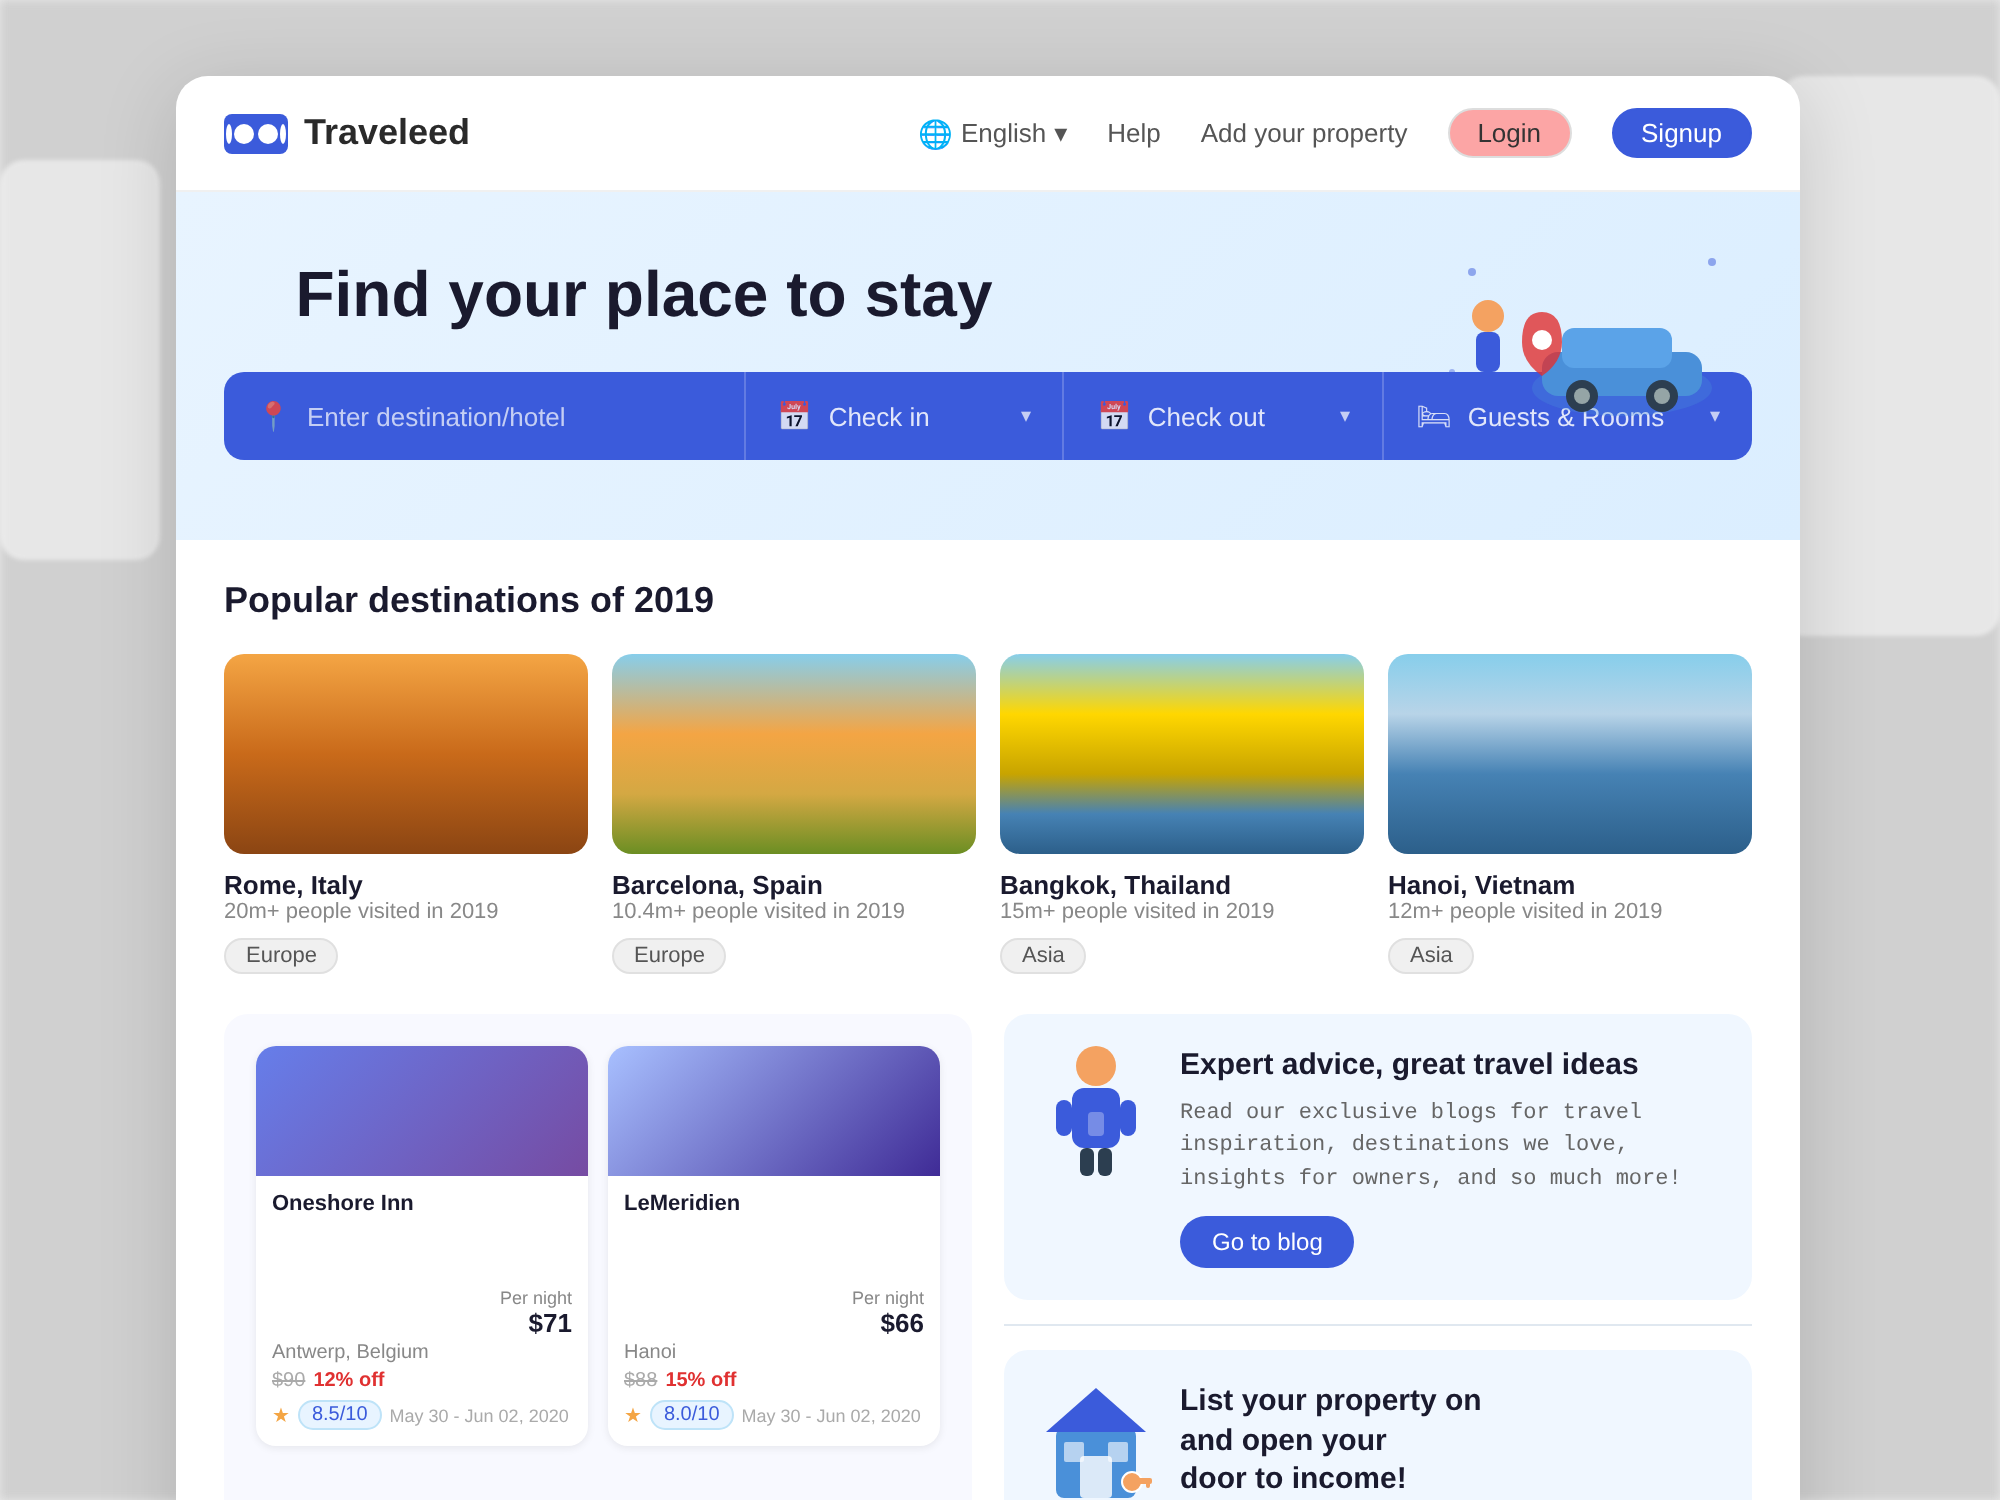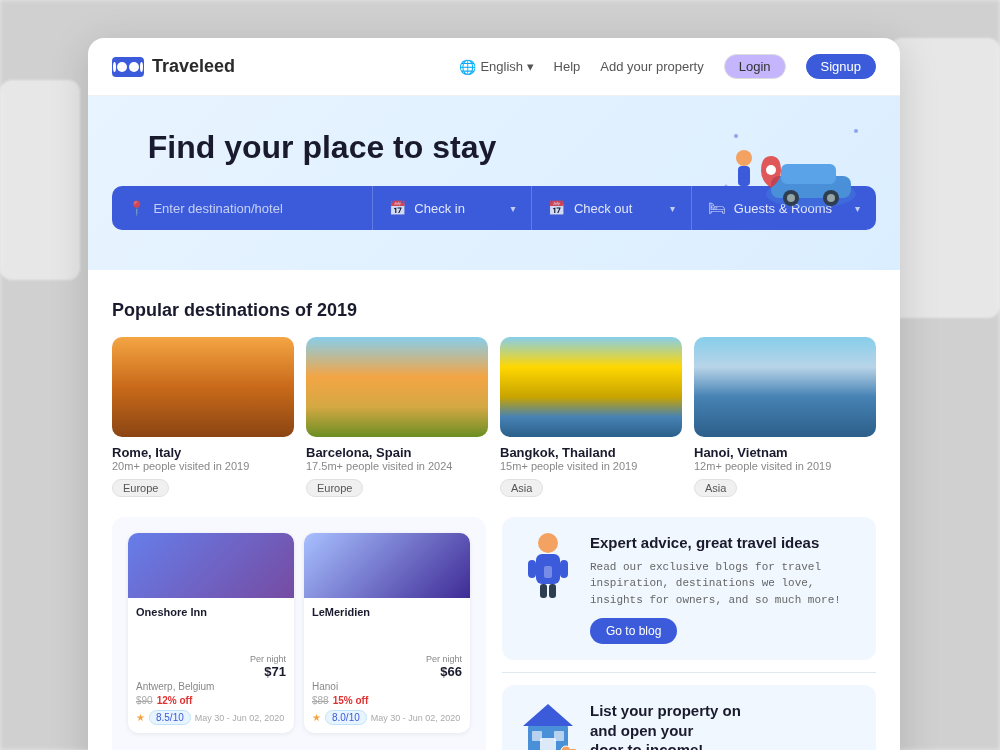--- a/index.html
+++ b/index.html
@@ -92,21 +92,21 @@
       cursor: pointer;
       color: #555;
     }
     .nav-btn {
       border: 1px solid #ddd;
       border-radius: 20px;
       padding: 4px 14px;
       cursor: pointer;
       font-size: 13px;
       color: #333;
-      background: #c4b5fd;
+      background: #fca5a5;
     }
     .nav-btn.signup {
       background: #3b5bdb;
       color: white;
       border-color: #3b5bdb;
     }
 
     
     .hero {
       background: linear-gradient(135deg, #e8f4ff 0%, #dbeeff 100%);
@@ -213,21 +213,20 @@
     
     .content {
       padding: 20px 24px 0;
     }
 
     .section-title {
       font-size: 18px;
       font-weight: 600;
       color: #1a1a2e;
       margin-bottom: 16px;
-      margin-top: 10px;
     }
 
     
     .destinations-grid {
       display: grid;
       grid-template-columns: repeat(4, 1fr);
       gap: 12px;
       margin-bottom: 20px;
     }
     .dest-card {
@@ -534,21 +533,21 @@
     <div class="destinations-grid" id="dest-grid">
         <div class="dest-card">
       <div class="dest-img-placeholder rome-img"></div>
       <div class="dest-name">Rome, Italy</div>
       <div class="dest-visitors">20m+ people visited in 2019</div>
       <span class="dest-tag">Europe</span>
     </div>
         <div class="dest-card">
       <div class="dest-img-placeholder barcelona-img"></div>
       <div class="dest-name">Barcelona, Spain</div>
-      <div class="dest-visitors">17.5m+ people visited in 2024</div>
+      <div class="dest-visitors">10.4m+ people visited in 2019</div>
       <span class="dest-tag">Europe</span>
     </div>
         <div class="dest-card">
       <div class="dest-img-placeholder bangkok-img"></div>
       <div class="dest-name">Bangkok, Thailand</div>
       <div class="dest-visitors">15m+ people visited in 2019</div>
       <span class="dest-tag">Asia</span>
     </div>
         <div class="dest-card">
       <div class="dest-img-placeholder hanoi-img"></div>

